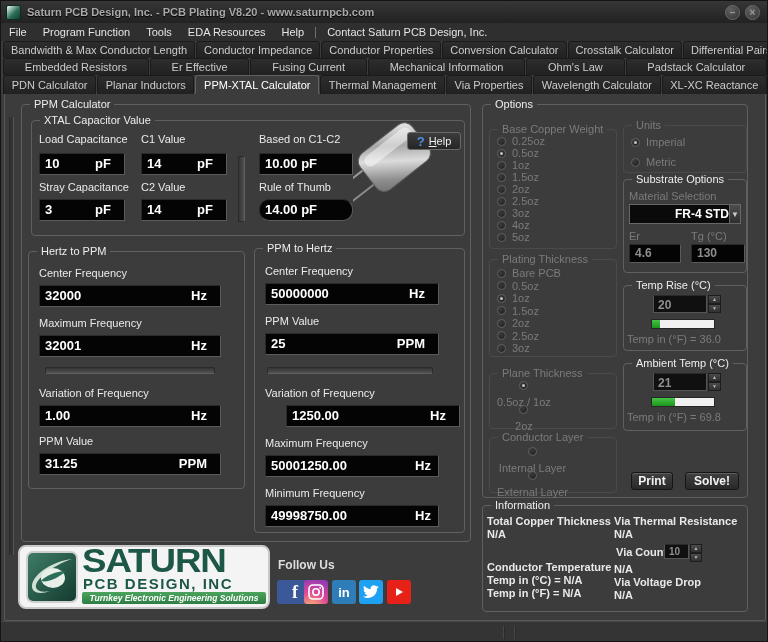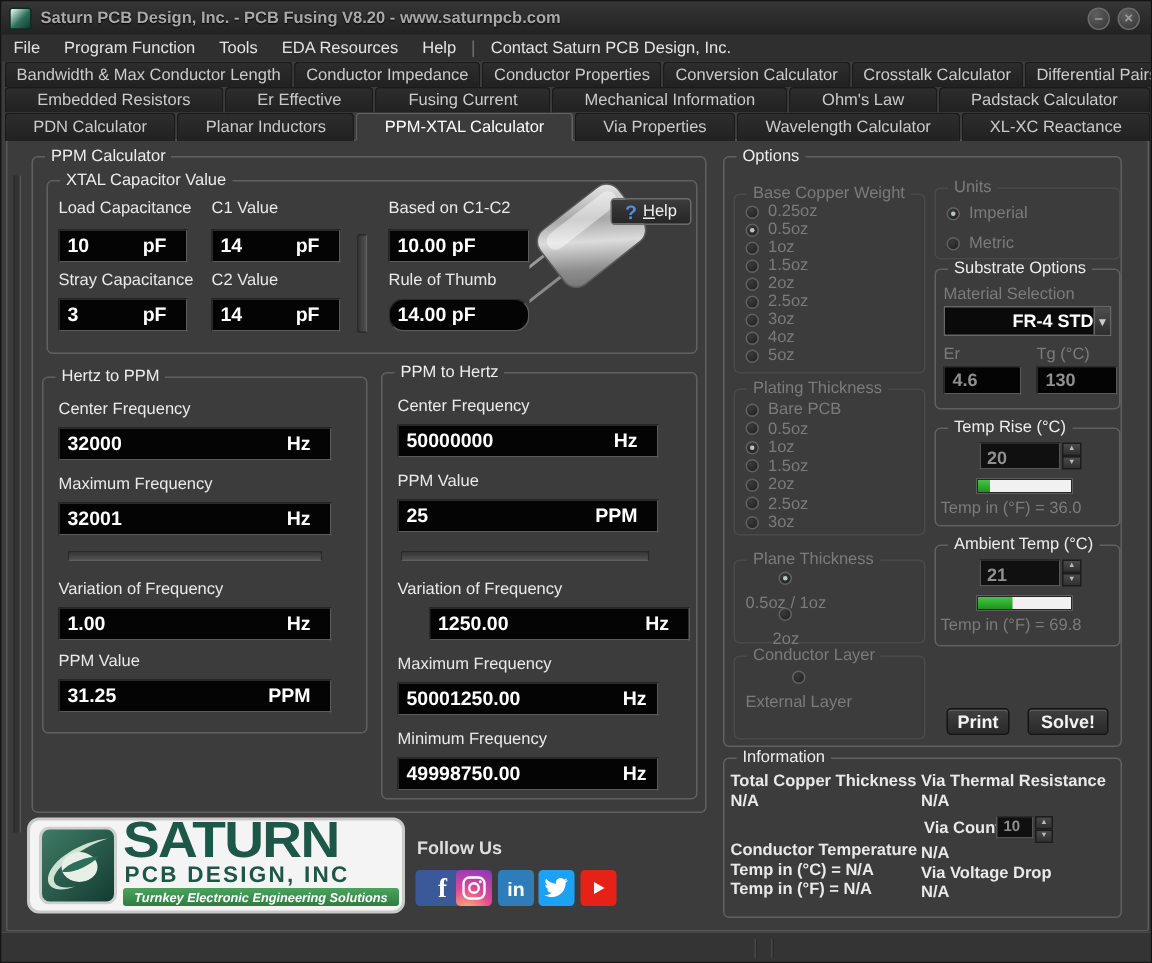--- a/index.html
+++ b/index.html
@@ -71,21 +71,21 @@
   .status-sep{position:absolute;top:4px;width:1px;height:13px;background:#474747;border-right:1px solid #2a2a2a;}
   .status-time{position:absolute;right:38px;top:18px;font-size:11px;font-weight:bold;color:#e8e8e8;text-decoration:underline;}
 </style>
 </head>
 <body>
 
 <div id="app">
 
   <div class="titlebar">
     <div class="app-icon"></div>
-    <div class="title-text">Saturn PCB Design, Inc. - PCB Fusing V8.20 - www.saturnpcb.com</div>
+    <div class="title-text">Saturn PCB Design, Inc. - PCB Plating V8.20 - www.saturnpcb.com</div>
     <div class="win-btns">
       <div class="win-btn">–</div>
       <div class="win-btn">×</div>
     </div>
   </div>
 
   <div class="menubar">
 
       <div class="menu-item">File</div>
 
@@ -117,20 +117,21 @@
       <div class="tab">Fusing Current</div>
       <div class="tab">Mechanical Information</div>
       <div class="tab">Ohm's Law</div>
       <div class="tab">Padstack Calculator</div>
     </div>
   <div class="tabs-row" style="top:74px;height:19px;z-index:2;">
 
   <div class="tab">PDN Calculator</div>
       <div class="tab">Planar Inductors</div>
       <div class="tab active">PPM-XTAL Calculator</div>
+      <div class="tab">Thermal Management</div>
       <div class="tab">Via Properties</div>
       <div class="tab">Wavelength Calculator</div>
       <div class="tab">XL-XC Reactance</div>
     </div>
 
   <div class="tabpage"></div>
   <div class="groove-v" style="left:8px;top:116px;width:3px;height:438px;"></div>
 
   <div>
     <div class="gb" style="left:20px;top:103px;width:450px;height:438px;">
@@ -366,20 +367,24 @@
           <span class="radio"></span>
           <span class="radio-label">2oz</span>
         </div>
       </div>
 
     <div class="gb disabled" style="left:488px;top:436px;width:128px;height:56px;">
       <span class="legend">Conductor Layer</span>
     </div>
     <div class="radio-list rl-24" style="left:496px;top:446px;">
 
+        <div class="radio-row">
+          <span class="radio"></span>
+          <span class="radio-label">Internal Layer</span>
+        </div>
 
         <div class="radio-row">
           <span class="radio"></span>
           <span class="radio-label">External Layer</span>
         </div>
       </div>
 
     <div class="gb disabled" style="left:622px;top:124px;width:124px;height:48px;">
       <span class="legend">Units</span>
     </div>

